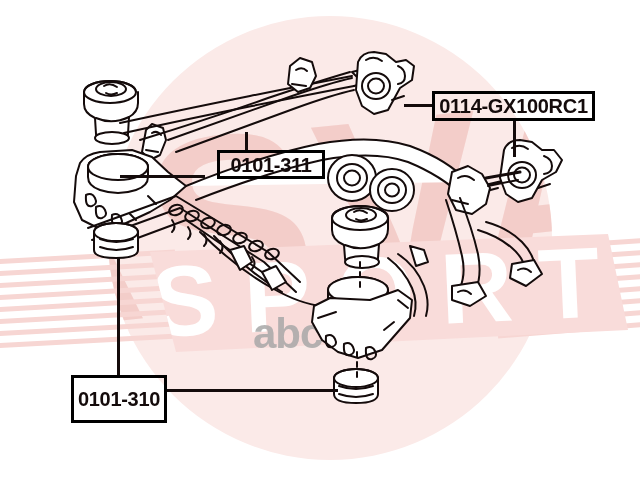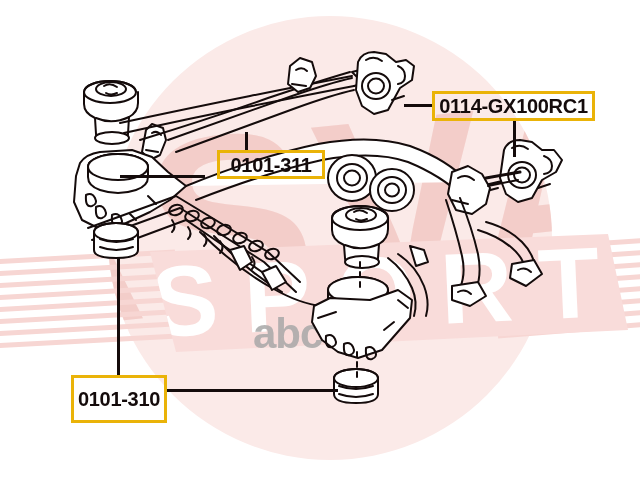--- a/index.html
+++ b/index.html
@@ -42,21 +42,21 @@
   .leader {
     position: absolute;
     background: #140b0b;
   }
   .leader.h { height: 3px; }
   .leader.v { width: 3px; }
 
   .callout {
     position: absolute;
     box-sizing: border-box;
-    border: 3px solid #eab308;
+    border: 3px solid #000000;
     background: transparent;
     color: #140b0b;
     font-weight: bold;
     letter-spacing: -0.3px;
     display: flex;
     align-items: center;
     justify-content: center;
     line-height: 1;
     white-space: nowrap;
   }

